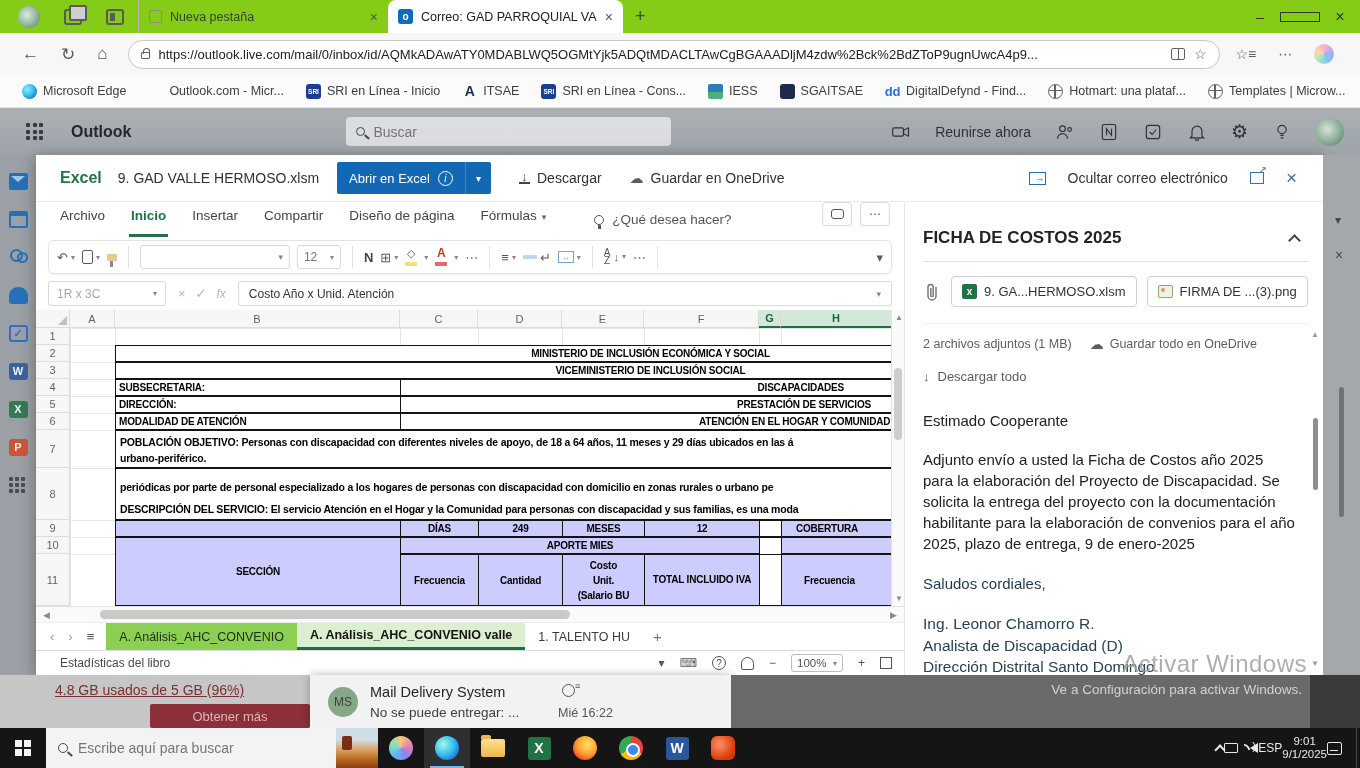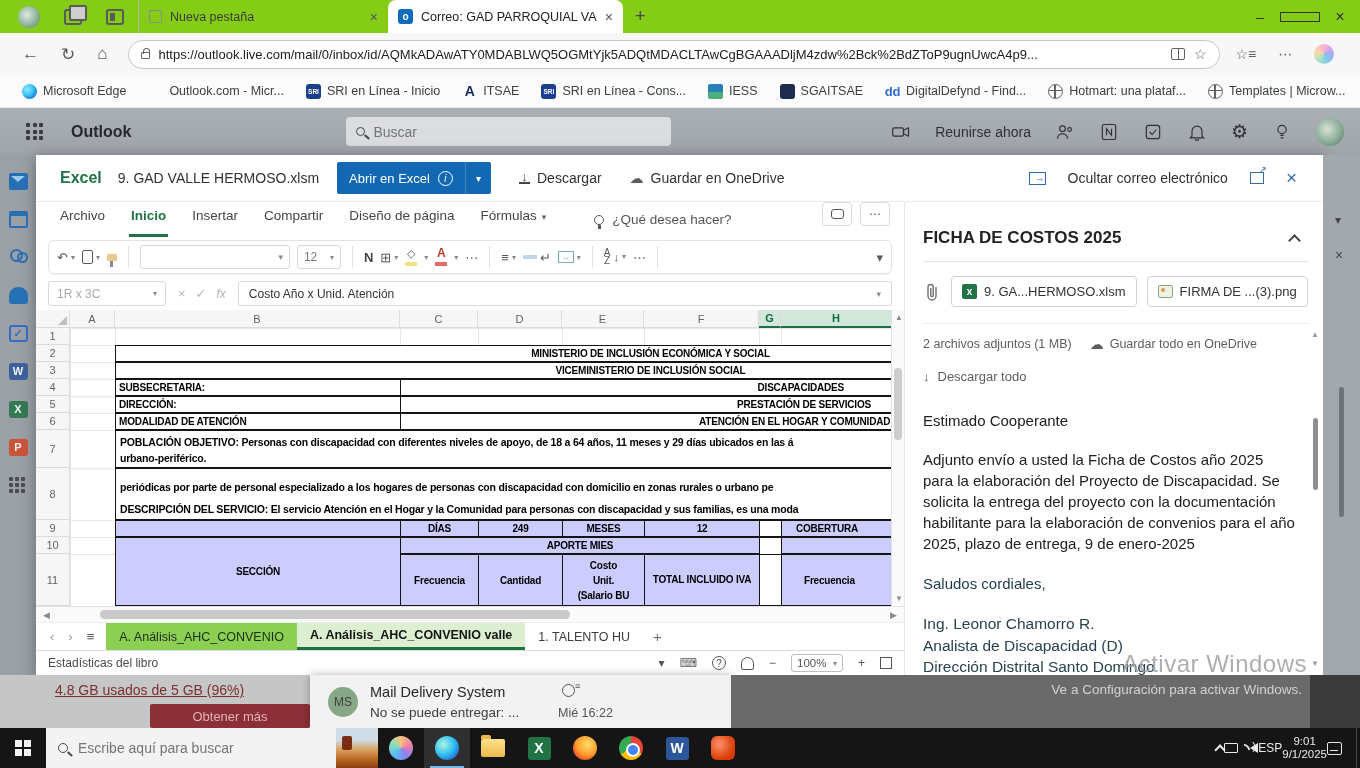--- a/index.html
+++ b/index.html
@@ -178,21 +178,21 @@
   #sheettabs{height:28px;flex:none;display:flex;align-items:center;border-top:1px solid #ededed;font-size:12.5px;color:#444}
   .stnav{margin-left:14px;color:#9a9a9a;font-size:13px}
   .stmenu{margin-left:14px;color:#555;font-size:13px}
   .stab{height:100%;display:flex;align-items:center;padding:0 13px;white-space:nowrap}
   .stab.green{background:#8cd053;margin-left:12px;color:#1c2b1c}
   .stab.activegreen{background:#dcefd0;font-weight:bold;color:#141414;border-bottom:3px solid #1e7145}
   .stab.plainb{color:#3c3c3c}
   .addsheet{margin-left:10px;color:#777;font-size:15px}
   
   #statusbar{height:25px;flex:none;border-top:1px solid #dcdcdc;display:flex;align-items:center;font-size:12px;color:#4a4a4a}
-  #statusbar .left{margin-left:12px}
+  #statusbar .left{margin-left:24px}
   .sb-right{margin-left:auto;display:flex;align-items:center;gap:15px;margin-right:12px;color:#555}
   .qm{width:14px;height:14px;border:1.2px solid #555;border-radius:50%;font-size:10px;display:flex;align-items:center;justify-content:center}
   .acc{width:13px;height:13px;border:1.2px solid #555;border-radius:50% 50% 2px 2px}
   .zoombox{width:52px;height:18px;border:1px solid #bdbdbd;border-radius:3px;display:flex;align-items:center;justify-content:space-between;padding:0 5px;font-size:11.5px}
   .fsq{width:12px;height:12px;border:1.4px solid #555}
   
   #mailpane{flex:1;position:relative;padding:0 14px 0 18px;overflow:hidden}
   #subjrow{margin-top:26px;display:flex;align-items:center}
   #subject{font-size:17px;font-weight:bold;color:#222}
   .chevup{width:9px;height:9px;border-left:2px solid #444;border-top:2px solid #444;transform:rotate(45deg);margin-left:auto;margin-right:10px;margin-top:4px}

